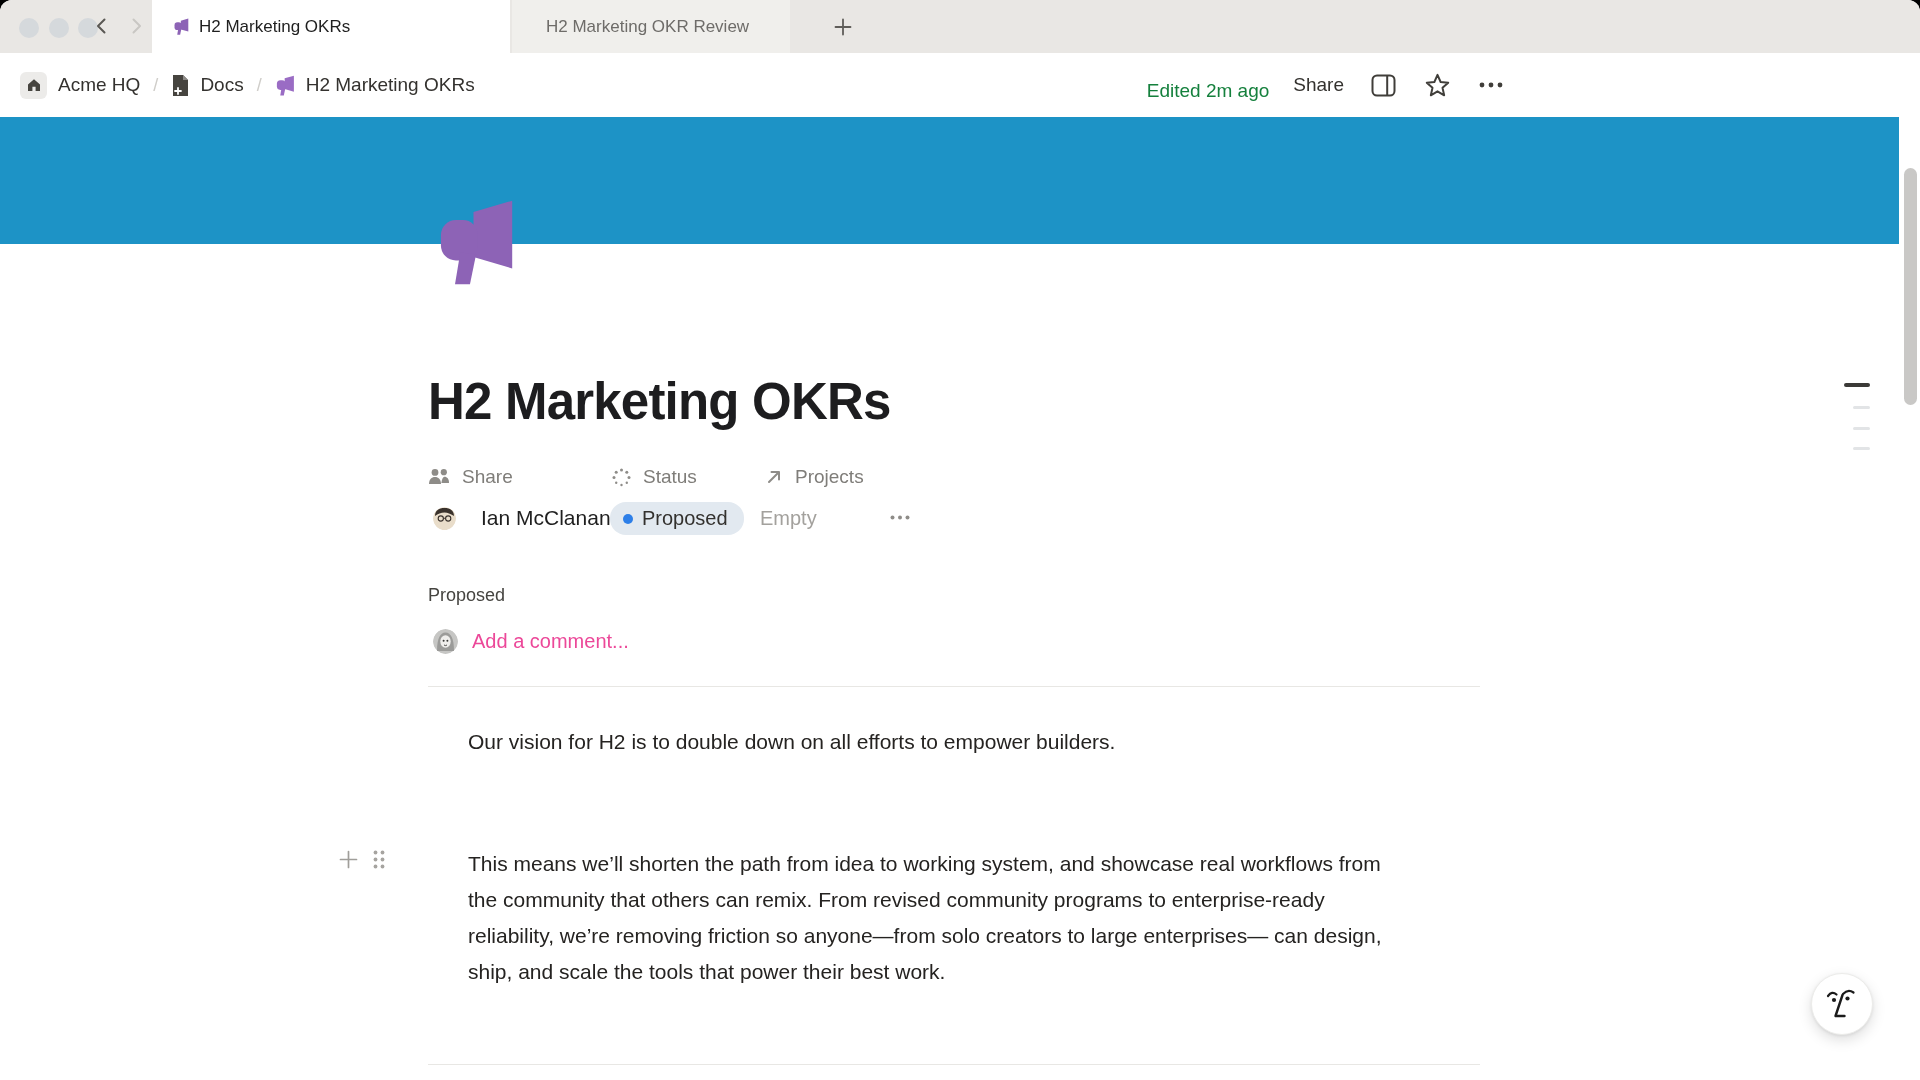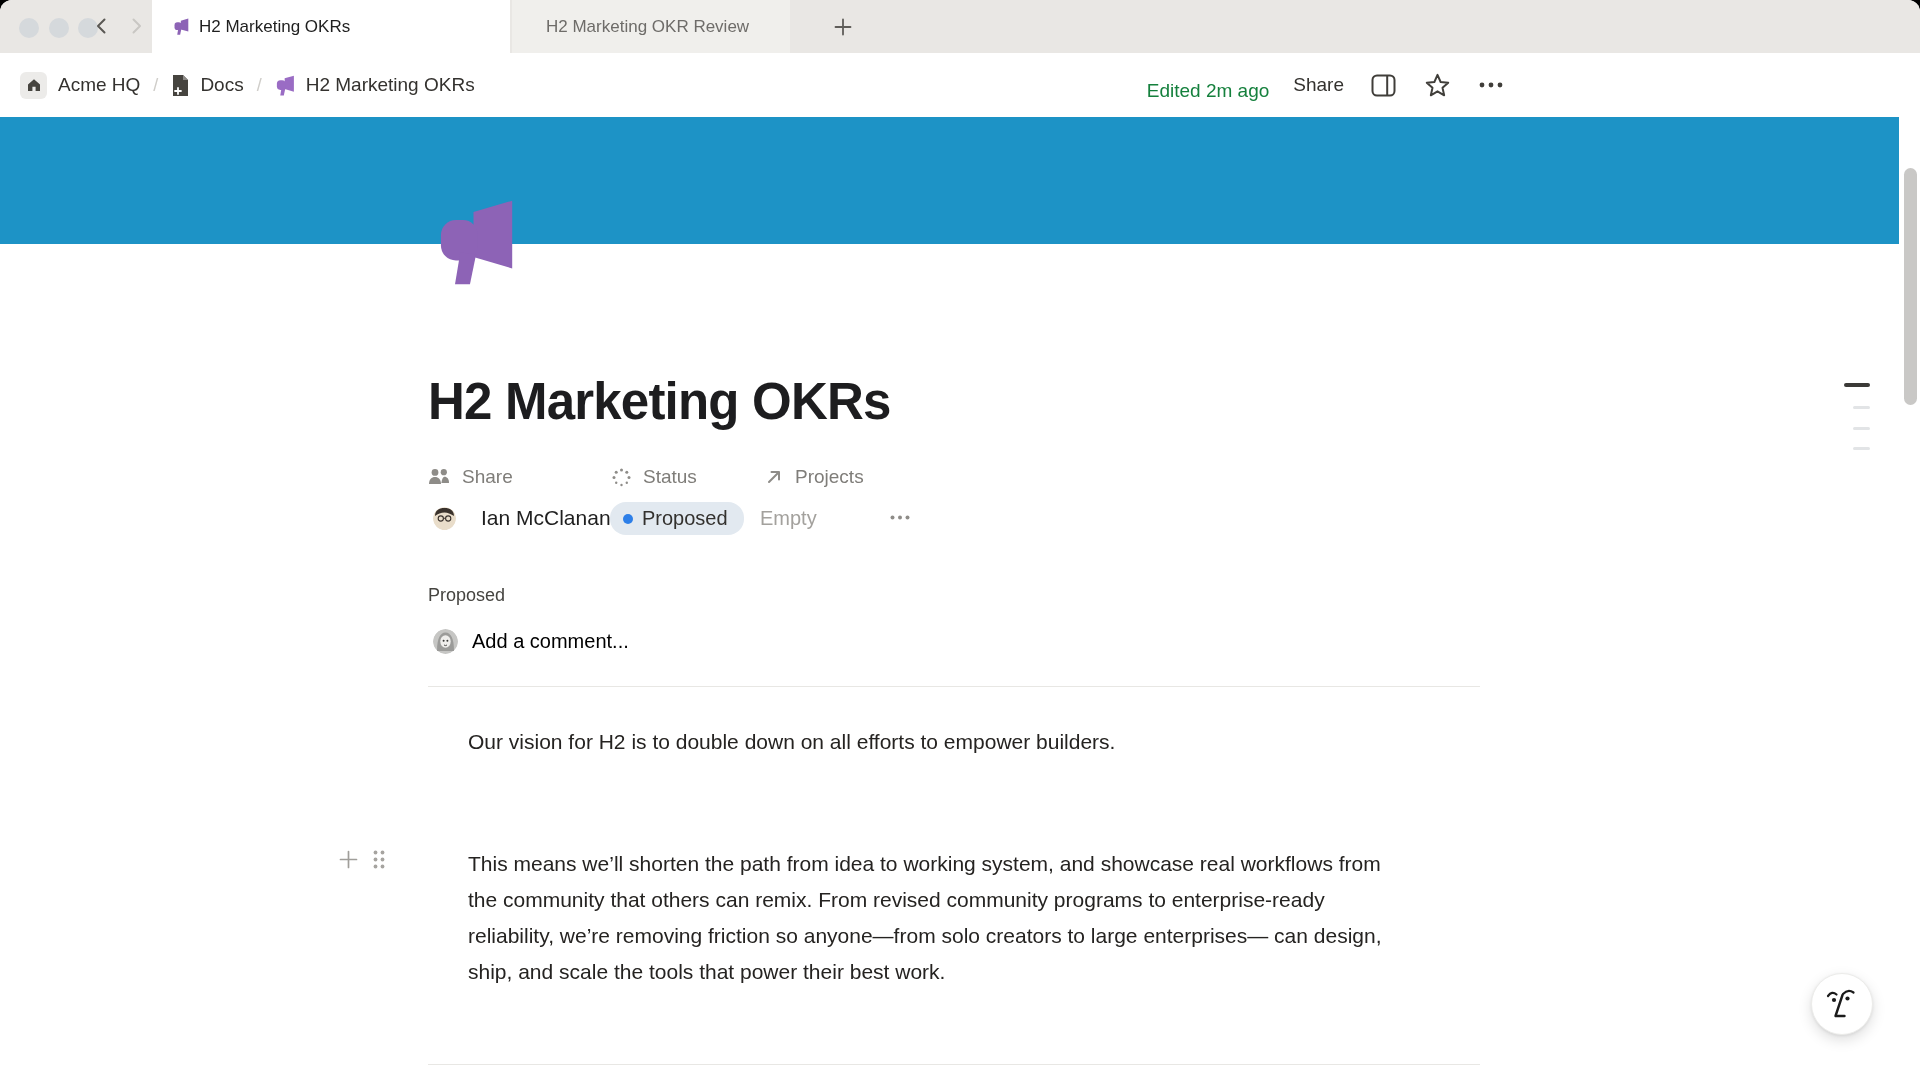--- a/index.html
+++ b/index.html
@@ -43,21 +43,21 @@
   .avatar { width:23px; height:23px; border-radius:50%; overflow:hidden; display:block; }
   .status-pill { position:absolute; left:610px; top:502px; height:33px; border-radius:16px; background:#e2e9f0; display:flex; align-items:center; padding:0 16px 0 13px; gap:9px; }
   .status-dot { width:10px; height:10px; border-radius:50%; background:#2d7fe8; }
   .status-text { font-size:20px; color:#33312e; }
   .empty-val { position:absolute; left:760px; top:507px; font-size:20px; color:#a3a19d; }
   .prop-more { position:absolute; left:883px; top:500px; width:34px; height:34px; display:flex; align-items:center; justify-content:center; }
 
   .comments-label { position:absolute; left:428px; top:585px; font-size:18px; color:#454440; }
   .comment-row { position:absolute; left:433px; top:629px; display:flex; align-items:center; gap:14px; }
   .comment-avatar { width:25px; height:25px; border-radius:50%; overflow:hidden; }
-  .comment-ph { font-size:20px; color:#000000; }
+  .comment-ph { font-size:20px; color:#ec4899; }
   .divider { position:absolute; left:428px; width:1052px; height:1px; background:#e8e7e4; }
   .div-top{top:686px} .div-bottom{top:1064px}
 
   .para { position:absolute; left:428px; font-size:21px; line-height:36px; color:#252321;margin-left:40px; }
   .para-1 { top:724px; width:1000px; }
   .para-2 { top:846px; width:940px; }
 
   .block-handles { position:absolute; left:338px; top:849px; display:flex; align-items:center; gap:13px; }
 
   

